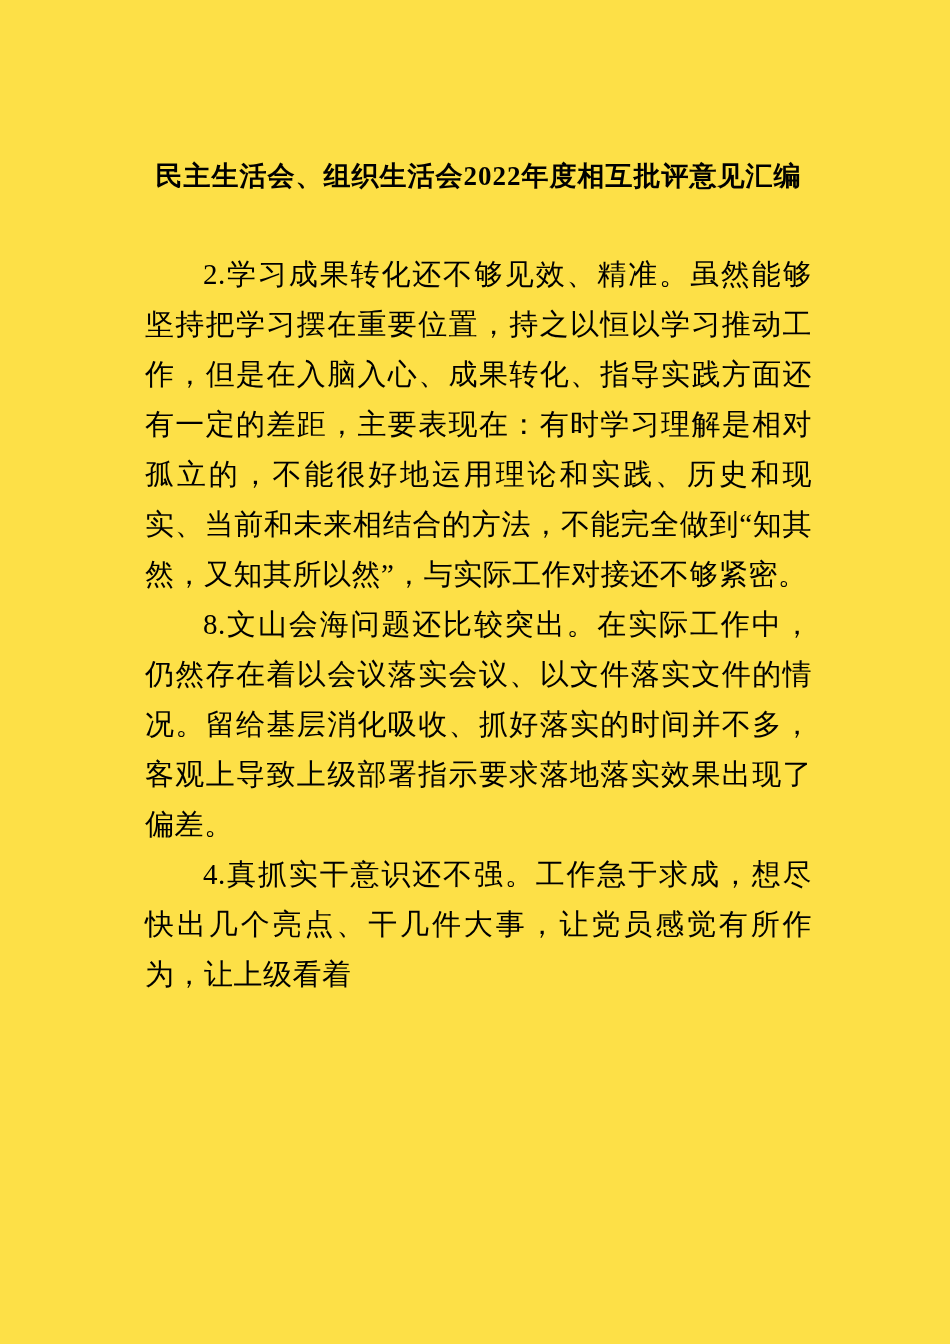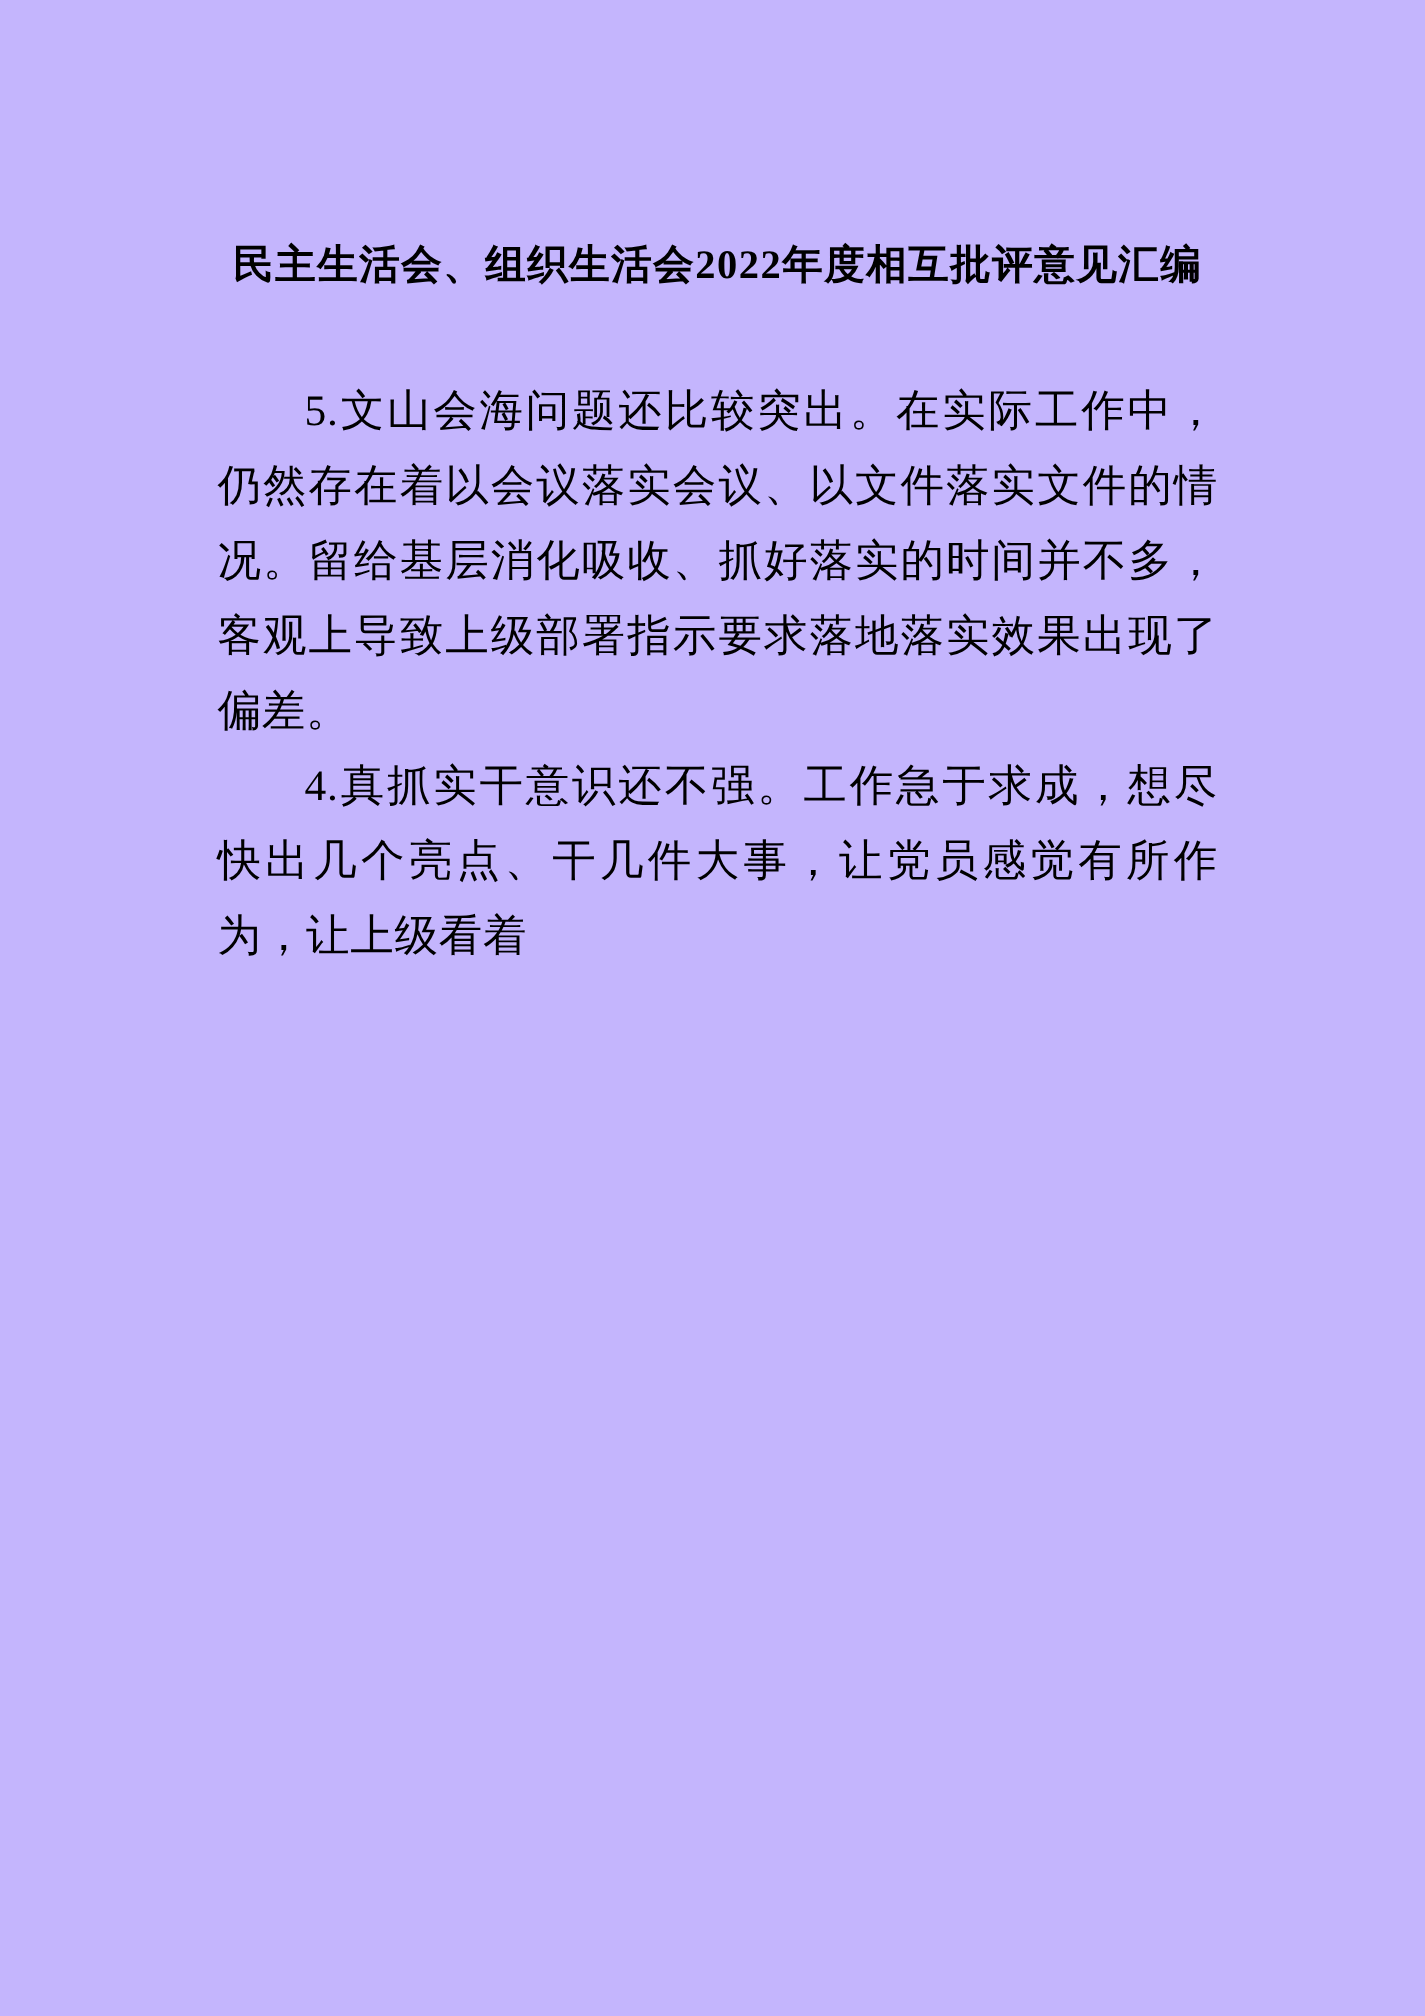--- a/index.html
+++ b/index.html
@@ -11,21 +11,21 @@
     width: 950px;
     height: 1344px;
     overflow: hidden;
     font-family: "Liberation Serif", "DejaVu Serif", serif;
     color: #000000;
   }
   .page {
     box-sizing: border-box;
     width: 950px;
     height: 1344px;
-    background: #c4b5fd;
+    background: #fde047;
     padding: 0 138px 0 145px;
   }
   .doc-title {
     margin: 0;
     padding-top: 155px;
     text-align: center;
     font-size: 27px;
     font-weight: bold;
     line-height: 42px;
     letter-spacing: 1px;
@@ -46,16 +46,17 @@
     word-break: break-all;
   }
 </style>
 </head>
 <body>
 
 <div class="page">
   <h1 class="doc-title">民主生活会、组织生活会2022年度相互批评意见汇编</h1>
 
   <div class="doc-body">
-    <p class="para">5.文山会海问题还比较突出。在实际工作中，仍然存在着以会议落实会议、以文件落实文件的情况。留给基层消化吸收、抓好落实的时间并不多，客观上导致上级部署指示要求落地落实效果出现了偏差。</p>
+    <p class="para">2.学习成果转化还不够见效、精准。虽然能够坚持把学习摆在重要位置，持之以恒以学习推动工作，但是在入脑入心、成果转化、指导实践方面还有一定的差距，主要表现在：有时学习理解是相对孤立的，不能很好地运用理论和实践、历史和现实、当前和未来相结合的方法，不能完全做到“知其然，又知其所以然”，与实际工作对接还不够紧密。</p>
+    <p class="para">8.文山会海问题还比较突出。在实际工作中，仍然存在着以会议落实会议、以文件落实文件的情况。留给基层消化吸收、抓好落实的时间并不多，客观上导致上级部署指示要求落地落实效果出现了偏差。</p>
     <p class="para">4.真抓实干意识还不强。工作急于求成，想尽快出几个亮点、干几件大事，让党员感觉有所作为，让上级看着</p>
   </div>
 </div>
 
 </body></html>

